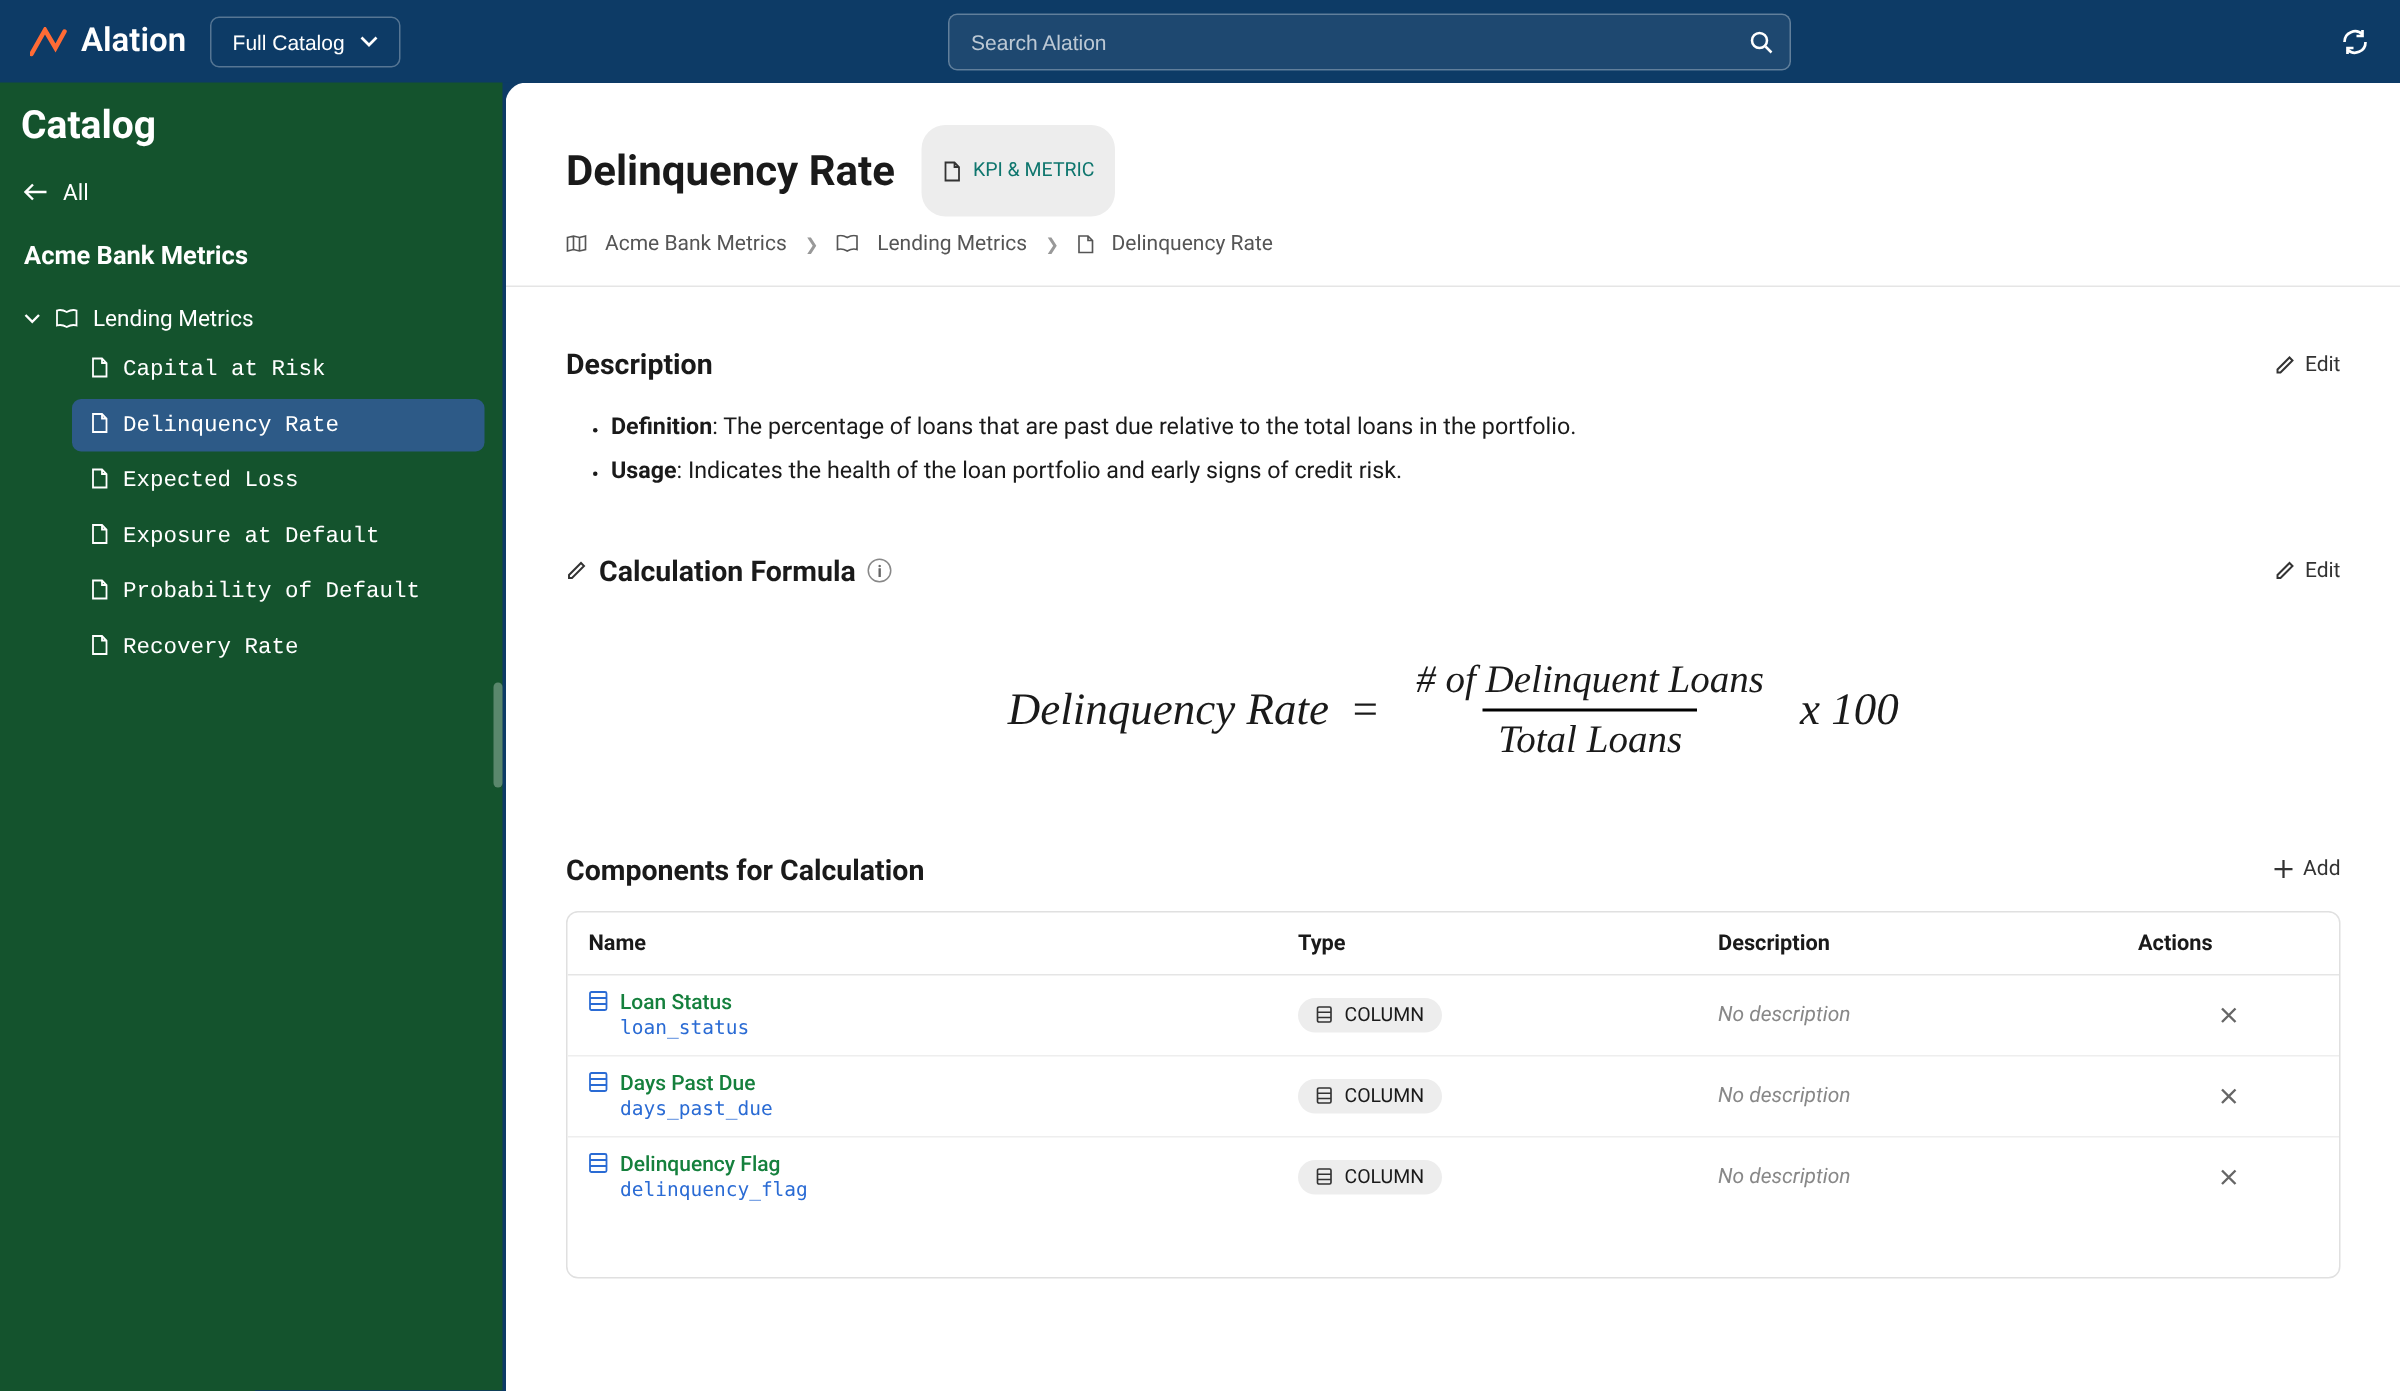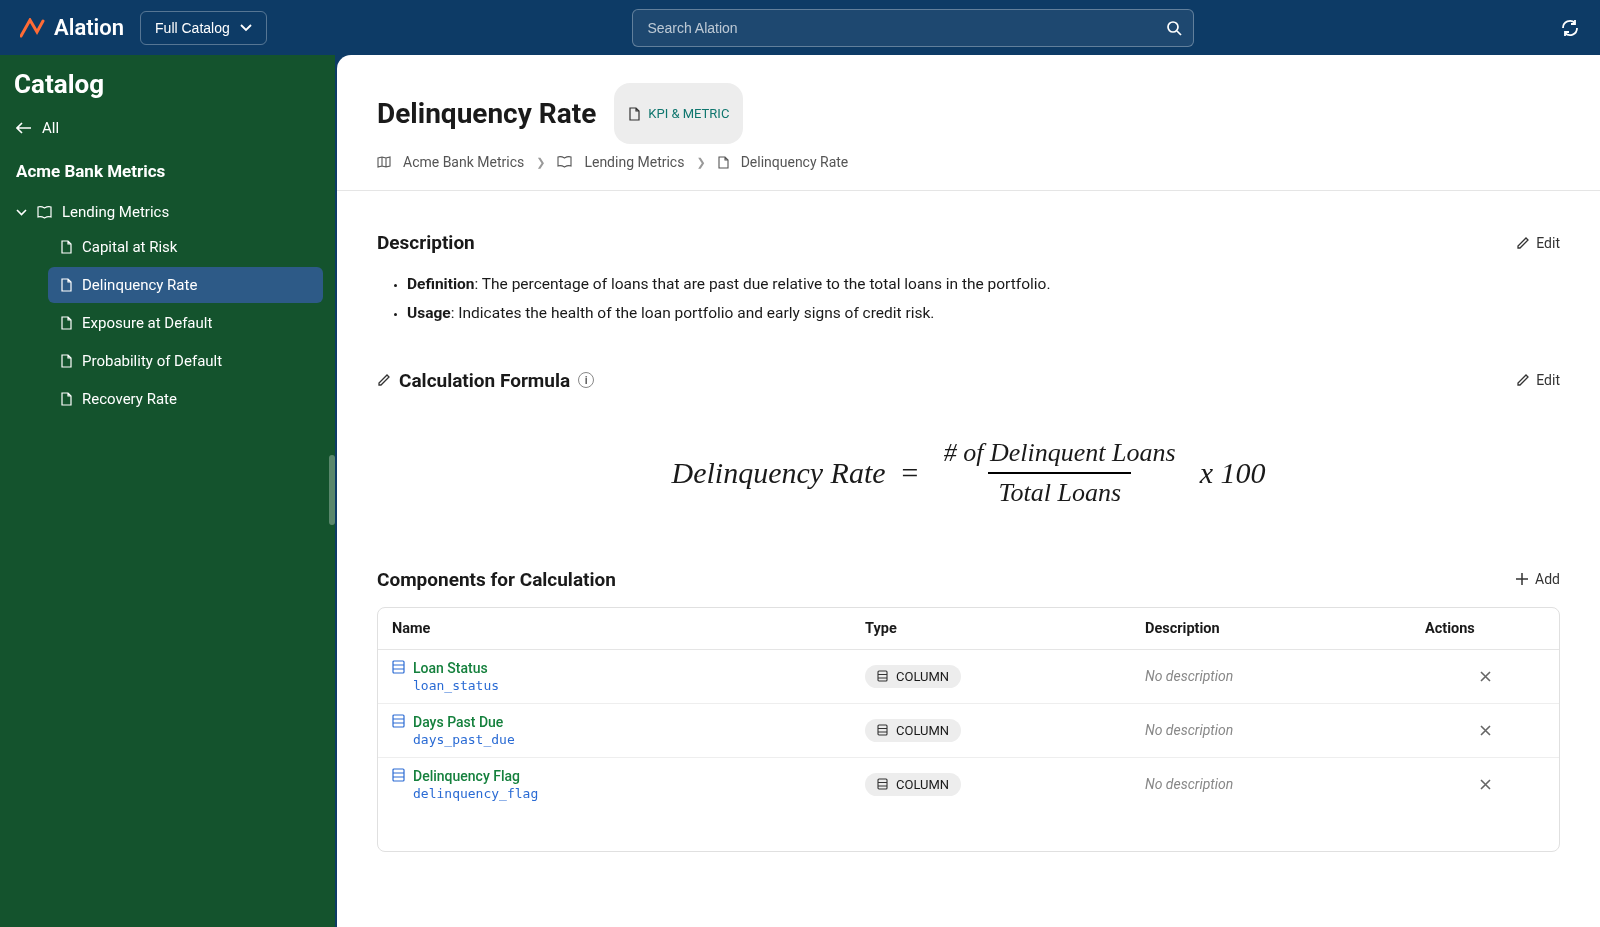--- a/index.html
+++ b/index.html
@@ -106,27 +106,27 @@
       display: flex;
       align-items: center;
       gap: 10px;
       padding: 8px 4px;
       cursor: pointer;
       font-size: 15px;
     }
     .tree-children { padding-left: 36px; }
     .tree-item {
       display: flex;
-      align-items: center;
       gap: 10px;
       padding: 9px 12px;
       font-size: 15px;
       cursor: pointer;
       border-radius: 6px;
       margin-bottom: 2px;
+      font-family: Liberation Mono, monospace;
     }
     .tree-item.active {
       background: #2d5a87;
     }
     .scroll-indicator {
       position: absolute;
       right: 0;
       top: 400px;
       width: 6px;
       height: 70px;
@@ -346,20 +346,28 @@
           </span>
           <span>Capital at Risk</span>
         </div>
         <div class="tree-item active">
           <span>
             <svg width="12" height="14" viewBox="0 0 12 14">
               <path d="M2 1 H8 L11 4 V13 H2 Z M8 1 V4 H11" stroke="white" stroke-width="1.2" fill="none"></path>
             </svg>
           </span>
           <span>Delinquency Rate</span>
+        </div>
+        <div class="tree-item">
+          <span>
+            <svg width="12" height="14" viewBox="0 0 12 14">
+              <path d="M2 1 H8 L11 4 V13 H2 Z M8 1 V4 H11" stroke="white" stroke-width="1.2" fill="none"></path>
+            </svg>
+          </span>
+          <span>Expected Loss</span>
         </div>
         <div class="tree-item">
           <span>
             <svg width="12" height="14" viewBox="0 0 12 14">
               <path d="M2 1 H8 L11 4 V13 H2 Z M8 1 V4 H11" stroke="white" stroke-width="1.2" fill="none"></path>
             </svg>
           </span>
           <span>Exposure at Default</span>
         </div>
         <div class="tree-item">

